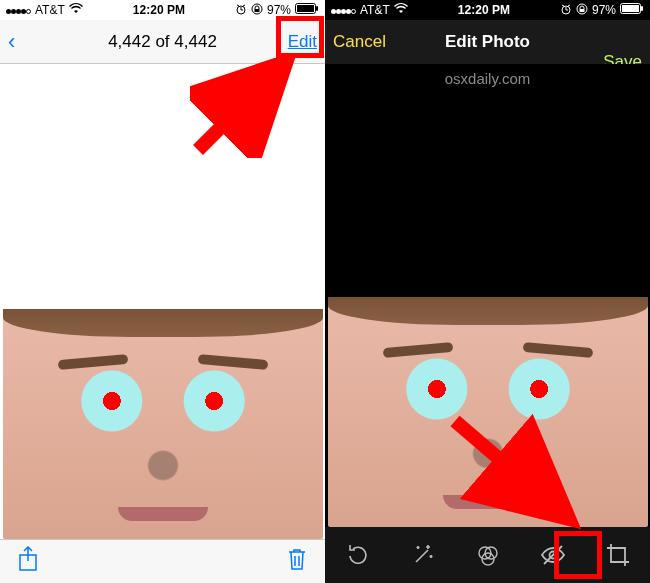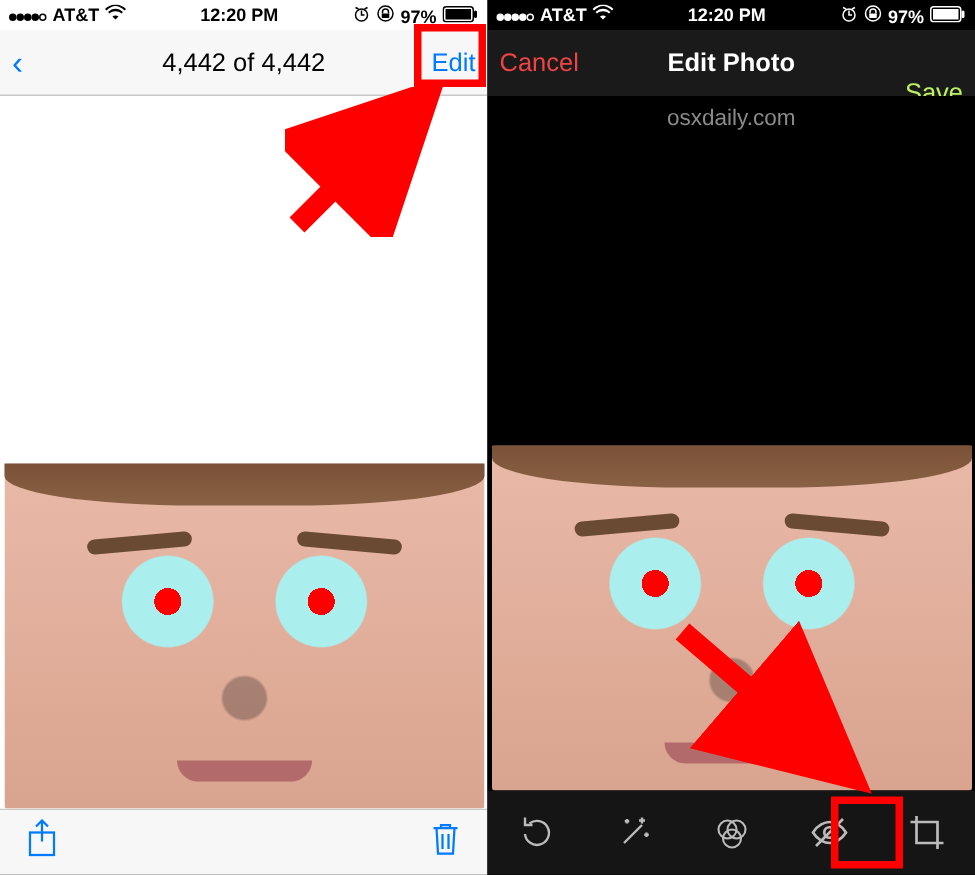--- a/index.html
+++ b/index.html
@@ -27,44 +27,44 @@
     height: 20px;
     display: flex;
     align-items: center;
     justify-content: space-between;
     padding: 0 6px;
     font-size: 12px;
   }
   .phone.left  .status { color:#000; }
   .phone.right .status { color:#fff; }
   .status .sb-left,
-  .status .sb-right { display:flex; align-items:flex-end; gap:4px;font-weight:bold; }
+  .status .sb-right { display:flex; align-items:flex-start; gap:4px; }
   .dot { width:5px; height:5px; border-radius:50%; display:inline-block; }
   .phone.left  .dot.on  { background:#000; }
   .phone.left  .dot.off { border:1px solid #000; }
   .phone.right .dot.on  { background:#fff; }
   .phone.right .dot.off { border:1px solid #fff; }
 
   
   .nav {
     height: 44px;
     display:flex;
     align-items:center;
     justify-content:space-between;
     padding:0 8px;
     font-size:17px;
     position:relative;
   }
   .phone.left  .nav { background:#f7f7f7; border-bottom:1px solid #c8c8c8; }
   .phone.right .nav { background:#1a1a1a; }
   .nav .nav-left, .nav .nav-right { min-width:70px; display:flex; align-items:center; }
-  .nav .nav-right { justify-content:flex-end; }
+  .nav .nav-right { justify-content:flex-end;text-decoration:underline; }
   .nav .nav-title { flex:1; text-align:center; font-weight:600; }
   .phone.left  .nav .blue { color:#007aff; }
-  .phone.right .nav .blue { color:#ef4444; }
+  .phone.right .nav .blue { color:#fde047; }
   .nav .disabled { color:#bef264;margin-top:40px; }
   .phone.left .nav-title span.count { color:#000; font-weight:400; }
   .back-chevron { font-size:22px; margin-right:2px; line-height:1; }
 
   
   .stage { flex:1; display:flex; align-items:flex-end; justify-content:center; position:relative; }
   .phone.left  .stage { background:#fff; }
   .phone.right .stage { background:#000; }
   .watermark {
     position:absolute; top:6px; left:0; right:0;

